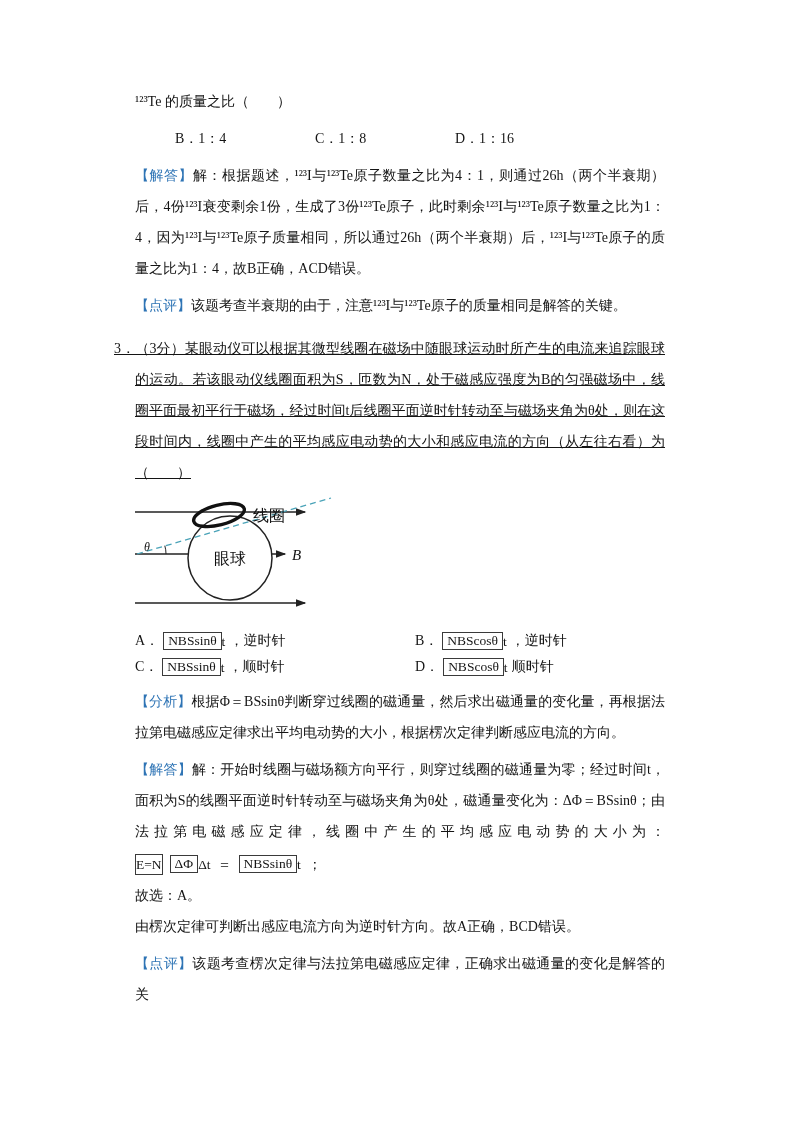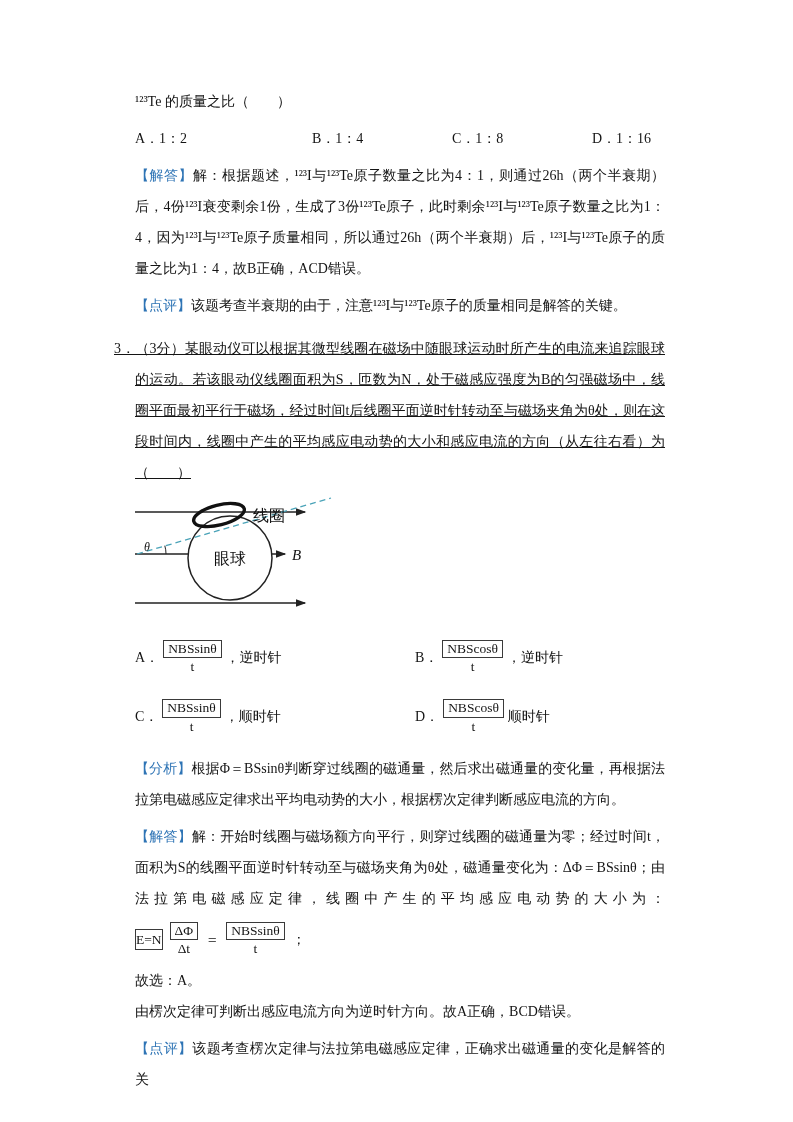--- a/index.html
+++ b/index.html
@@ -15,39 +15,38 @@
   .lbl { color:#2e74b5; }
   .optrow { display:flex; margin-top:6px; line-height:31px; }
   .optrow span.o1 { width:137px; }
   .optrow span.o2 { width:140px;margin-left:40px; }
   .optrow span.o3 { width:140px; }
   .stem { margin-top:12px; margin-left:0; text-indent:-21px;text-decoration:underline; }
   figure { margin:8px 0 0 0; padding:0; }
   .optgrid { display:grid; grid-template-columns:280px 280px; row-gap:8px; margin-top:10px; }
   .q3opt { display:flex; align-items:center; }
   .frac {
-    display:inline-flex; flex-direction:column; align-items:center;
-    vertical-align:middle; margin:8px 4px; line-height:1.2; font-size:13.5px;
+    display:inline-flex; flex-direction:row; align-items:center;
+    vertical-align:middle; margin:0 4px; line-height:1.2; font-size:13.5px;
   }
   .frac .num { border:1px solid #3a3a3a; padding:0 4px; }
   .frac .den { padding-top:1px; }
   .formula { display:inline-flex; align-items:center; gap:3px; vertical-align:middle; }
   .eqbox { border:1px solid #3a3a3a; padding:0 0; display:inline-block; line-height:19px; font-size:13.5px; }
   svg text { font-family:"Liberation Serif","DejaVu Serif",serif; }
 </style>
 </head>
 <body>
 
 <div class="page">
   <div class="content">
 
     <p>¹²³Te 的质量之比（　　）</p>
 
     <div class="optrow">
-      <span class="o1">A．1：2</span>
       <span class="o2">B．1：4</span>
       <span class="o3">C．1：8</span>
       <span class="o4">D．1：16</span>
     </div>
 
 
     <p class="blk"><span class="lbl">【解答】</span><span>解：根据题述，¹²³I与¹²³Te原子数量之比为4：1，则通过26h（两个半衰期）后，4份¹²³I衰变剩余1份，生成了3份¹²³Te原子，此时剩余¹²³I与¹²³Te原子数量之比为1：4，因为¹²³I与¹²³Te原子质量相同，所以通过26h（两个半衰期）后，¹²³I与¹²³Te原子的质量之比为1：4，故B正确，ACD错误。</span></p>
 
 
     <p class="blk"><span class="lbl">【点评】</span><span>该题考查半衰期的由于，注意¹²³I与¹²³Te原子的质量相同是解答的关键。</span></p>

